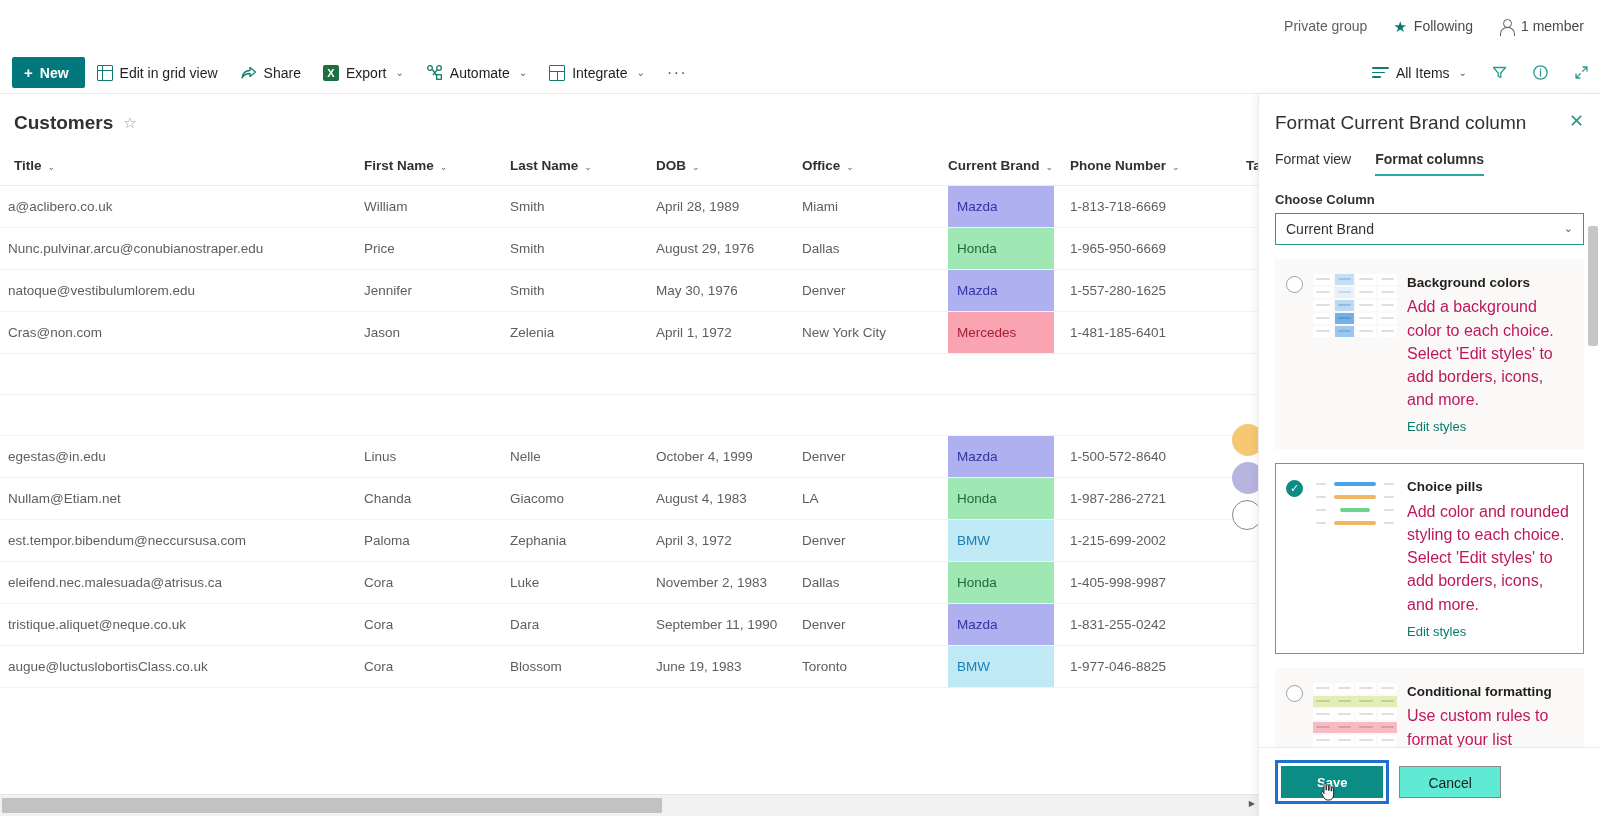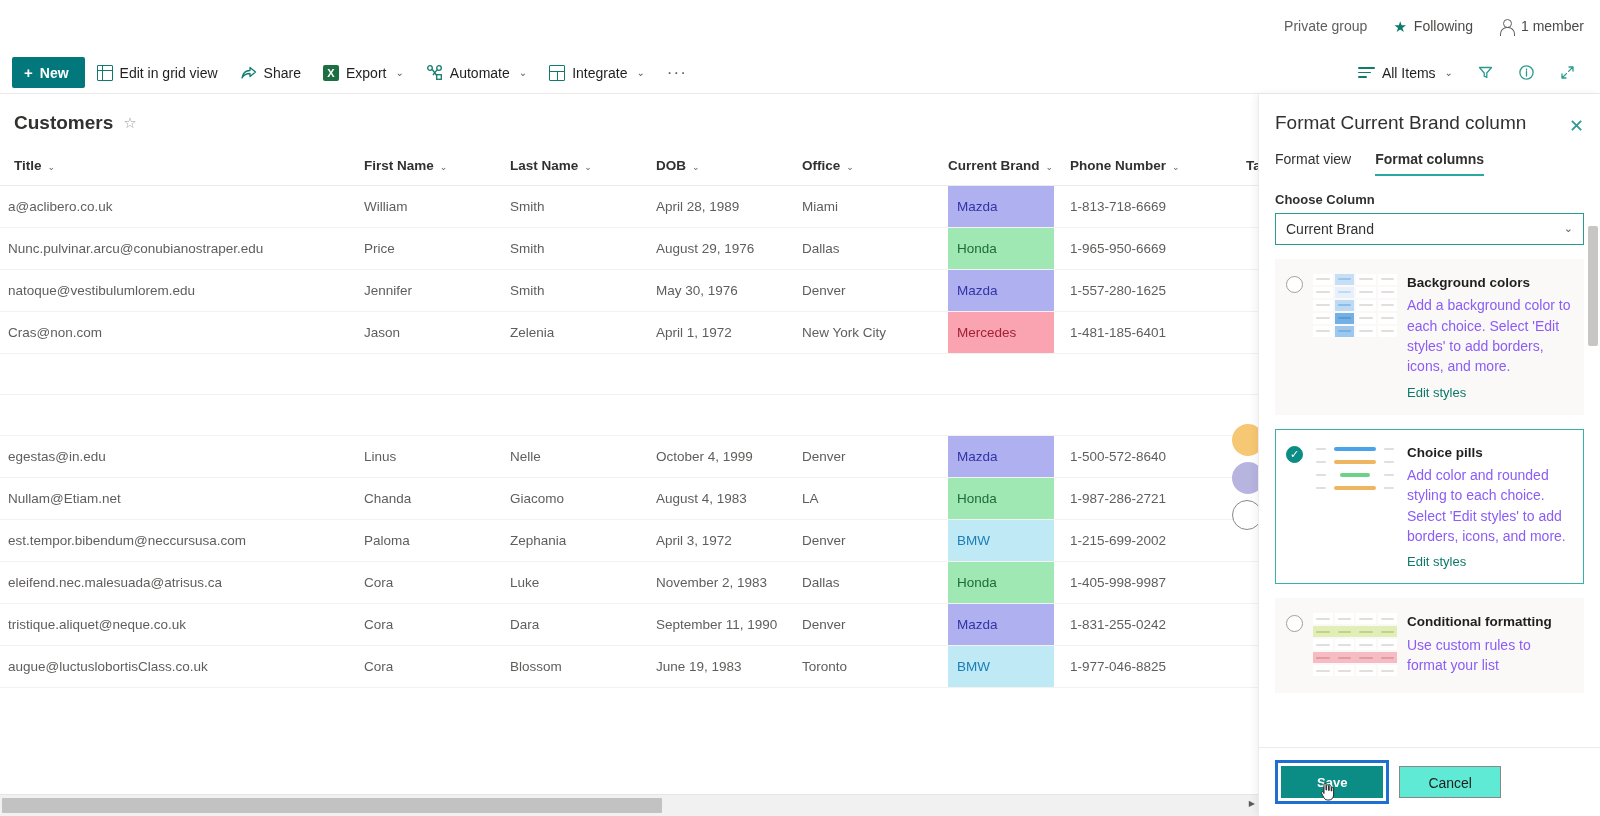--- a/index.html
+++ b/index.html
@@ -36,21 +36,21 @@
   }
 
   
   .cmdbar {
     position:absolute; top:52px; left:0; right:0; height:42px;
     background:#fff;
     display:flex; align-items:center;
     border-bottom: 1px solid #edebe9;
   }
   .cmd-left { display:flex; align-items:center; gap:2px; padding-left:12px; }
-  .cmd-right { margin-left:auto; display:flex; align-items:center; gap:4px; padding-right:14px; }
+  .cmd-right { margin-left:auto; display:flex; align-items:center; gap:4px; }
   .btn-new {
     display:flex; align-items:center; gap:7px;
     background:#03787c; color:#fff;
     font-size:14px; font-weight:600;
     padding: 7px 16px 7px 12px;
     border:none; border-radius:2px;
     cursor:pointer; height:31px;
   }
   .btn-new .plus { font-size:15px; font-weight:700; line-height:1; }
   .cmd-btn {
@@ -154,21 +154,21 @@
   .hscroll .thumb { position:absolute; top:3px; left:2px; width:660px; height:15px; background:#c2c2c2; border-radius:1px; }
   .hscroll .arrow-r { position:absolute; right:3px; top:4px; font-size:8px; color:#5a5a5a; }
 
   
   .panel {
     position:absolute; top:94px; right:0; width:342px; bottom:0;
     background:#fff; border-left:1px solid #edebe9;
     box-shadow: -2px 0 8px rgba(0,0,0,.06);
     display:flex; flex-direction:column;
   }
-  .panel-head { padding: 18px 16px 0 16px; display:flex; align-items:flex-end; }
+  .panel-head { padding: 18px 16px 0 16px; display:flex; align-items:flex-start; }
   .panel-title { font-size:19px; font-weight:400; color:#323130; flex:1; line-height:1.2; }
   .panel-close { font-size:18px; color:#2b9a8f; cursor:pointer; line-height:1; padding-left:6px; }
   .panel-tabs { display:flex; gap:24px; padding: 16px 16px 0 16px; }
   .ptab { font-size:14px; color:#323130; padding-bottom:9px; cursor:pointer; position:relative; }
   .ptab.active { font-weight:700; }
   .ptab.active::after {
     content:""; position:absolute; left:0; right:0; bottom:0; height:2px; background:#28a8a0;
   }
   .panel-body { flex:1; overflow:hidden; position:relative; padding: 0 16px 0 16px; }
   .pfield-label { font-size:13px; font-weight:700; color:#323130; margin: 16px 0 6px 0; }
@@ -192,21 +192,21 @@
   .radio.checked::after {
     content:"✓"; position:absolute; inset:0; color:#fff; font-size:11px;
     text-align:center; line-height:15px;
   }
   .thumb-prev { width:84px; flex:0 0 auto; }
   .tp-row { display:flex; gap:2px; margin-bottom:2px; align-items:center; height:11px; }
   .tp-cell { flex:1; background:#fff; height:11px; position:relative; }
   .tp-dash { position:absolute; left:3px; right:3px; top:4.5px; height:2px; background:#e1dfdd; border-radius:1px; }
   .opt-text { flex:1; }
   .opt-title { font-size:13.5px; font-weight:700; color:#201f1e; line-height:1.3; margin-bottom:4px; }
-  .opt-desc { font-size:14px; color:#8b5cf6; line-height:1.45; }
+  .opt-desc { font-size:16px; color:#be185d; line-height:1.45; }
   .edit-styles { font-size:13px; color:#0b7a69; margin-top:8px; cursor:pointer; }
 
   .panel-scroll {
     position:absolute; right:2px; top:6px; width:10px; bottom:6px; background:#fff;
   }
   .panel-scroll .pthumb { position:absolute; left:0; right:0; top:44px; height:120px; background:#c8c6c4; border-radius:2px; }
 
   .panel-foot {
     border-top:1px solid #edebe9; padding: 12px 16px; display:flex; gap:10px; align-items:center;
     background:#fff;

